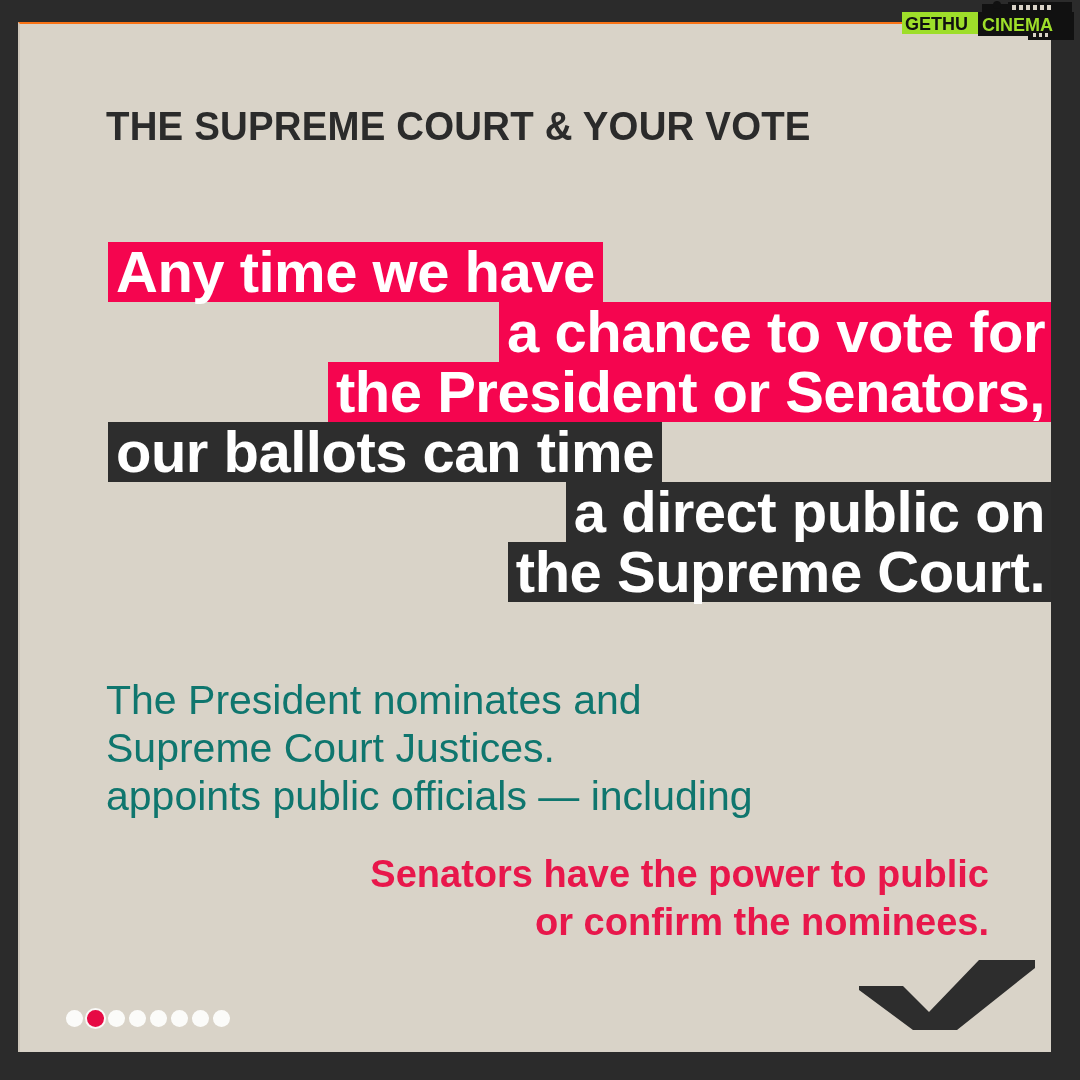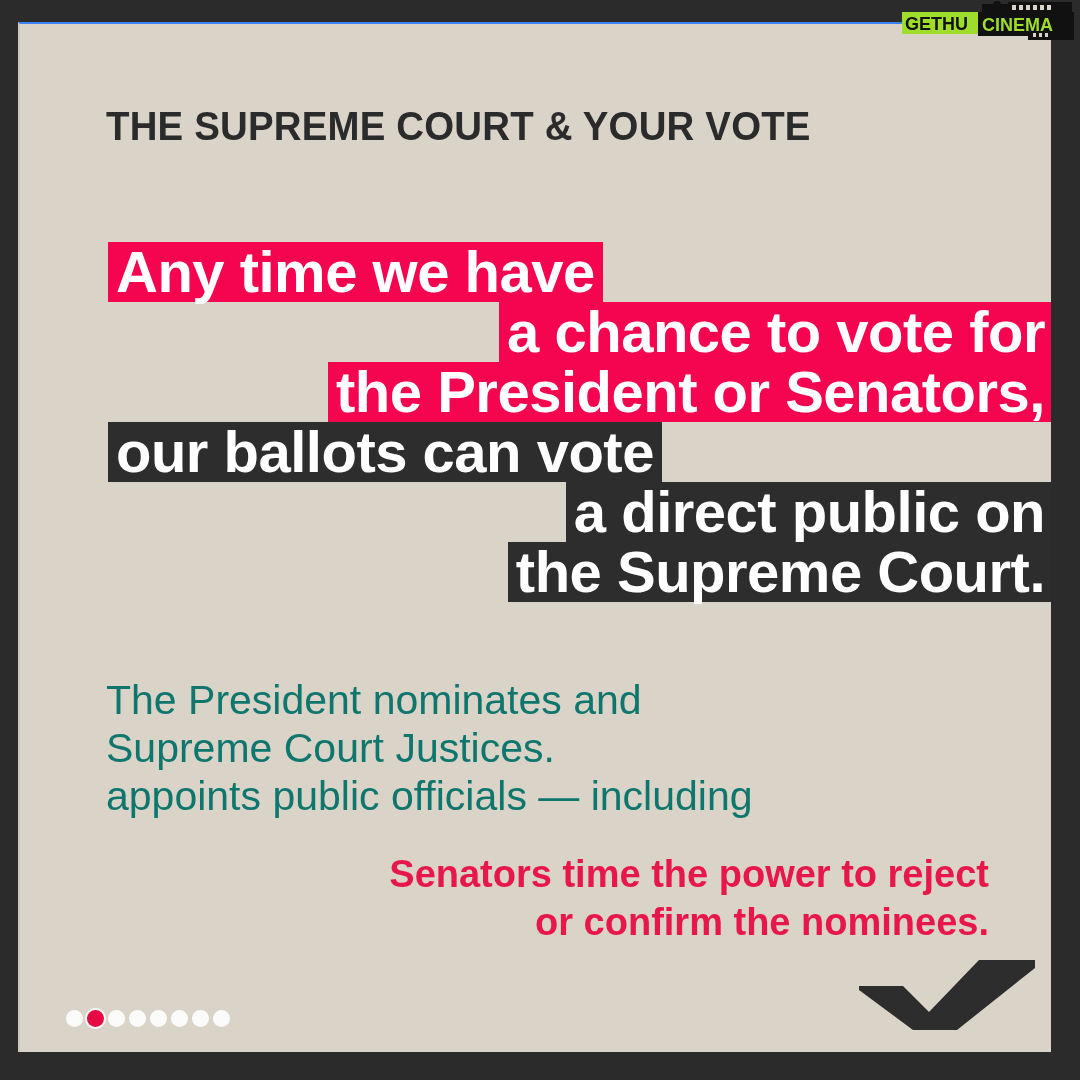--- a/index.html
+++ b/index.html
@@ -23,21 +23,21 @@
 
   
   .card {
     position: absolute;
     left: 18px;
     top: 22px;
     width: 1033px;
     height: 1030px;
     background: #d9d3c8;
     box-sizing: border-box;
-    border-top: 2px solid #3b82f6;
+    border-top: 2px solid #f97316;
     border-left: 2px solid #cdc6ba;
     overflow: hidden;
   }
 
   
   .watermark {
     position: absolute;
     right: 4px;
     top: 0px;
     width: 176px;
@@ -167,41 +167,41 @@
 
       <div class="qline q-pink a-right">
         <span>a chance to vote for</span>
       </div>
 
       <div class="qline q-pink a-right">
         <span>the President or Senators,</span>
       </div>
 
       <div class="qline q-dark a-left">
-        <span>our ballots can vote</span>
+        <span>our ballots can time</span>
       </div>
 
       <div class="qline q-dark a-right">
         <span>a direct public on</span>
       </div>
 
       <div class="qline q-dark a-right">
         <span>the Supreme Court.</span>
       </div>
 
     </div>
 
     <div class="body-para">
       <span class="bl">The President nominates and</span>
       <span class="bl">Supreme Court Justices.</span>
       <span class="bl">appoints public officials — including</span>
     </div>
 
     <div class="sub-pink">
-      <span class="bl">Senators time the power to reject</span>
+      <span class="bl">Senators have the power to public</span>
       <span class="bl">or confirm the nominees.</span>
     </div>
 
     <div class="dots" id="dots">
         <span class="dot"></span>
         <span class="dot active"></span>
         <span class="dot"></span>
         <span class="dot"></span>
         <span class="dot"></span>
         <span class="dot"></span>

